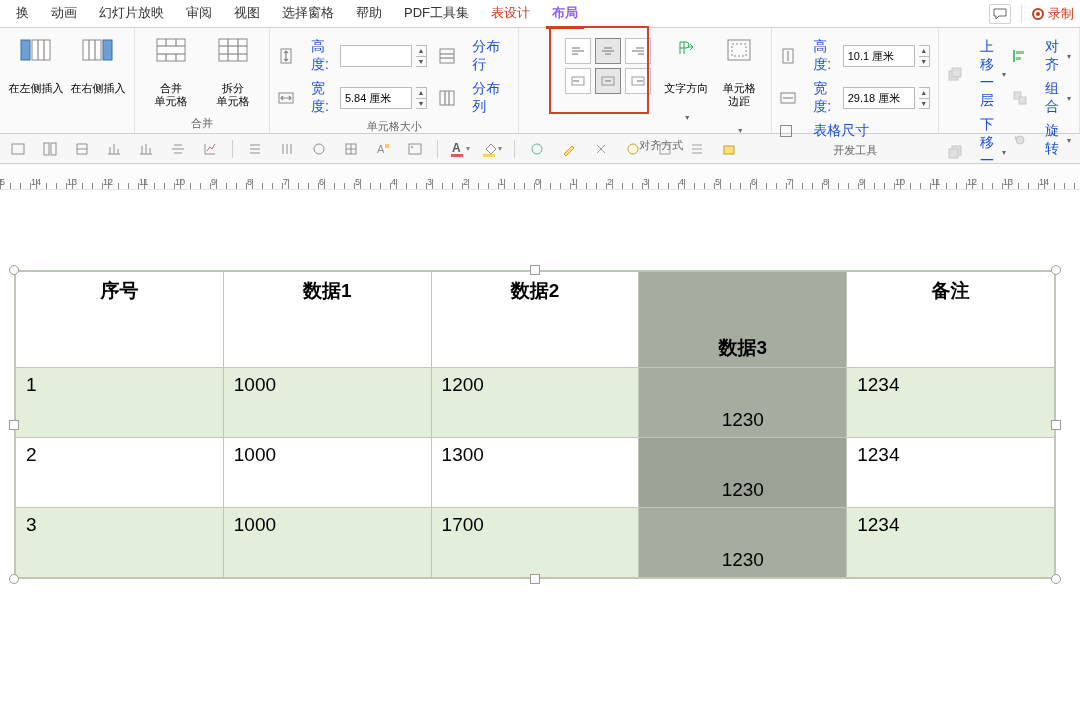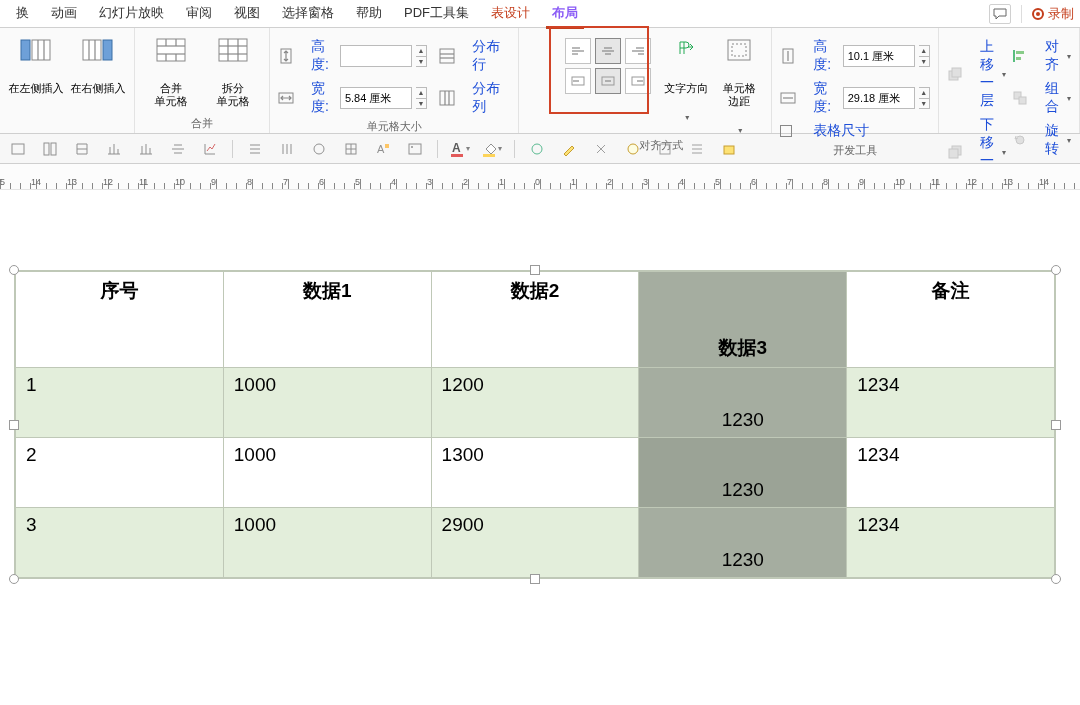--- a/index.html
+++ b/index.html
@@ -786,20 +786,20 @@
           <tr>
             <td>2</td>
             <td>1000</td>
             <td>1300</td>
             <td class="gray">1230</td>
             <td>1234</td>
           </tr>
           <tr>
             <td>3</td>
             <td>1000</td>
-            <td>2900</td>
+            <td>1700</td>
             <td class="gray">1230</td>
             <td>1234</td>
           </tr>
         </tbody>
     </table>
   </div>
 </div>
 
 </body></html>

